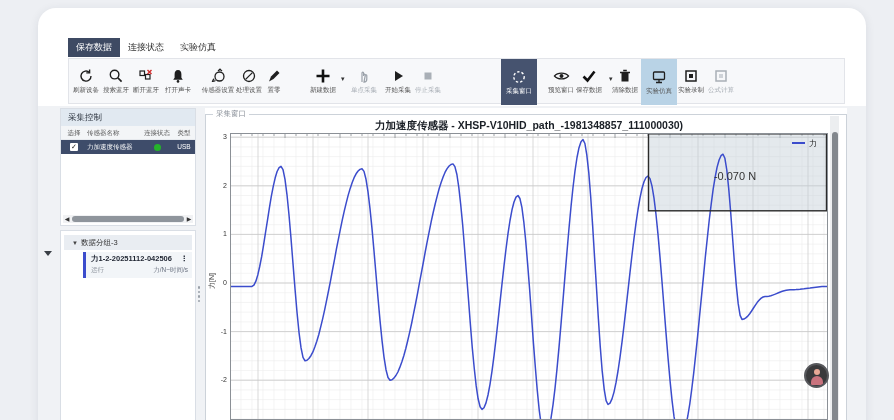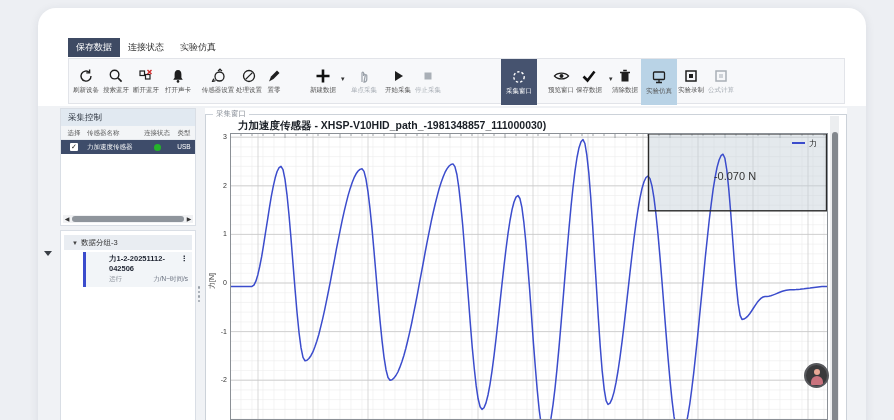--- a/index.html
+++ b/index.html
@@ -37,30 +37,30 @@
   .c-stat{width:32px;text-align:center;}
   .c-type{width:22px;text-align:center;}
   .chk{display:inline-block;width:8px;height:8px;background:#fff;border-radius:1px;color:#222;
        font-size:7px;line-height:8px;text-align:center;vertical-align:middle;}
   .dot{display:inline-block;width:7px;height:7px;border-radius:50%;vertical-align:middle;}
   .hscroll{position:absolute;left:2px;right:2px;bottom:2px;height:8px;background:#f1f2f4;display:flex;align-items:center;}
   .hscroll .arr{width:8px;font-size:6px;color:#333;text-align:center;line-height:8px;}
   .hscroll .thumb{flex:1;height:6px;background:#8f959c;border-radius:3px;margin:0 1px;}
   .grp-row{height:15px;line-height:15px;background:#e9edf2;font-size:7.5px;color:#333;padding-left:8px;margin:4px 3px 0 3px;}
   .grp-row .tri{font-size:6px;color:#444;margin-right:3px;}
-  .ditem{margin:2px 3px 0 22px;background:#f2f5f8;border-left:3px solid #3b4ccc;padding:2px 4px 3px 23px;}
+  .ditem{margin:2px 3px 0 22px;background:#f2f5f8;border-left:3px solid #3b4ccc;padding:2px 4px 3px 5px;}
   .ditem .t{display:flex;justify-content:space-between;font-size:7.5px;font-weight:bold;color:#1d2330;}
   .ditem .s{display:flex;justify-content:space-between;font-size:6.5px;color:#8a9099;margin-top:2px;}
   .ditem .s .ax{color:#6b7280;}
 
   
   .chart-panel{position:absolute;left:167px;top:100px;width:642px;height:330px;background:#fff;}
   .chart-border{position:absolute;left:0;top:6px;right:0;bottom:0;border:1px solid #ccd2d9;}
   .fieldset-label{position:absolute;left:8px;top:1px;background:#fff;padding:0 3px;font-size:7.5px;color:#8a9099;z-index:2;}
-  .chart-title{position:absolute;left:33px;top:11px;width:598px;font-size:10.5px;font-weight:bold;color:#1a1f26;}
+  .chart-title{position:absolute;left:25px;top:11px;width:598px;text-align:center;font-size:10.5px;font-weight:bold;color:#1a1f26;}
   .plot{position:absolute;left:25px;top:25px;width:598px;height:287px;}
   .ylab{position:absolute;font-size:7px;color:#333;width:14px;text-align:right;}
   .yaxis-title{position:absolute;left:-1px;top:168px;font-size:7px;color:#444;transform:rotate(-90deg);}
   .vscroll{position:absolute;left:625px;top:8px;width:9px;bottom:0;background:#eceef0;}
   .vscroll .vthumb{position:absolute;left:1.5px;top:16px;width:6px;bottom:4px;background:#82878d;border-radius:3px;}
   .avatar-btn{position:absolute;left:599px;top:255px;width:25px;height:25px;border-radius:50%;
               background:#3a3a3c;border:2px solid #57585c;box-sizing:border-box;overflow:hidden;}
   .avatar-btn .head{position:absolute;left:8px;top:4px;width:6px;height:6px;border-radius:50%;background:#e8a896;}
   .avatar-btn .body{position:absolute;left:5px;top:11px;width:12px;height:9px;border-radius:6px 6px 0 0;background:#c9737e;}
 

